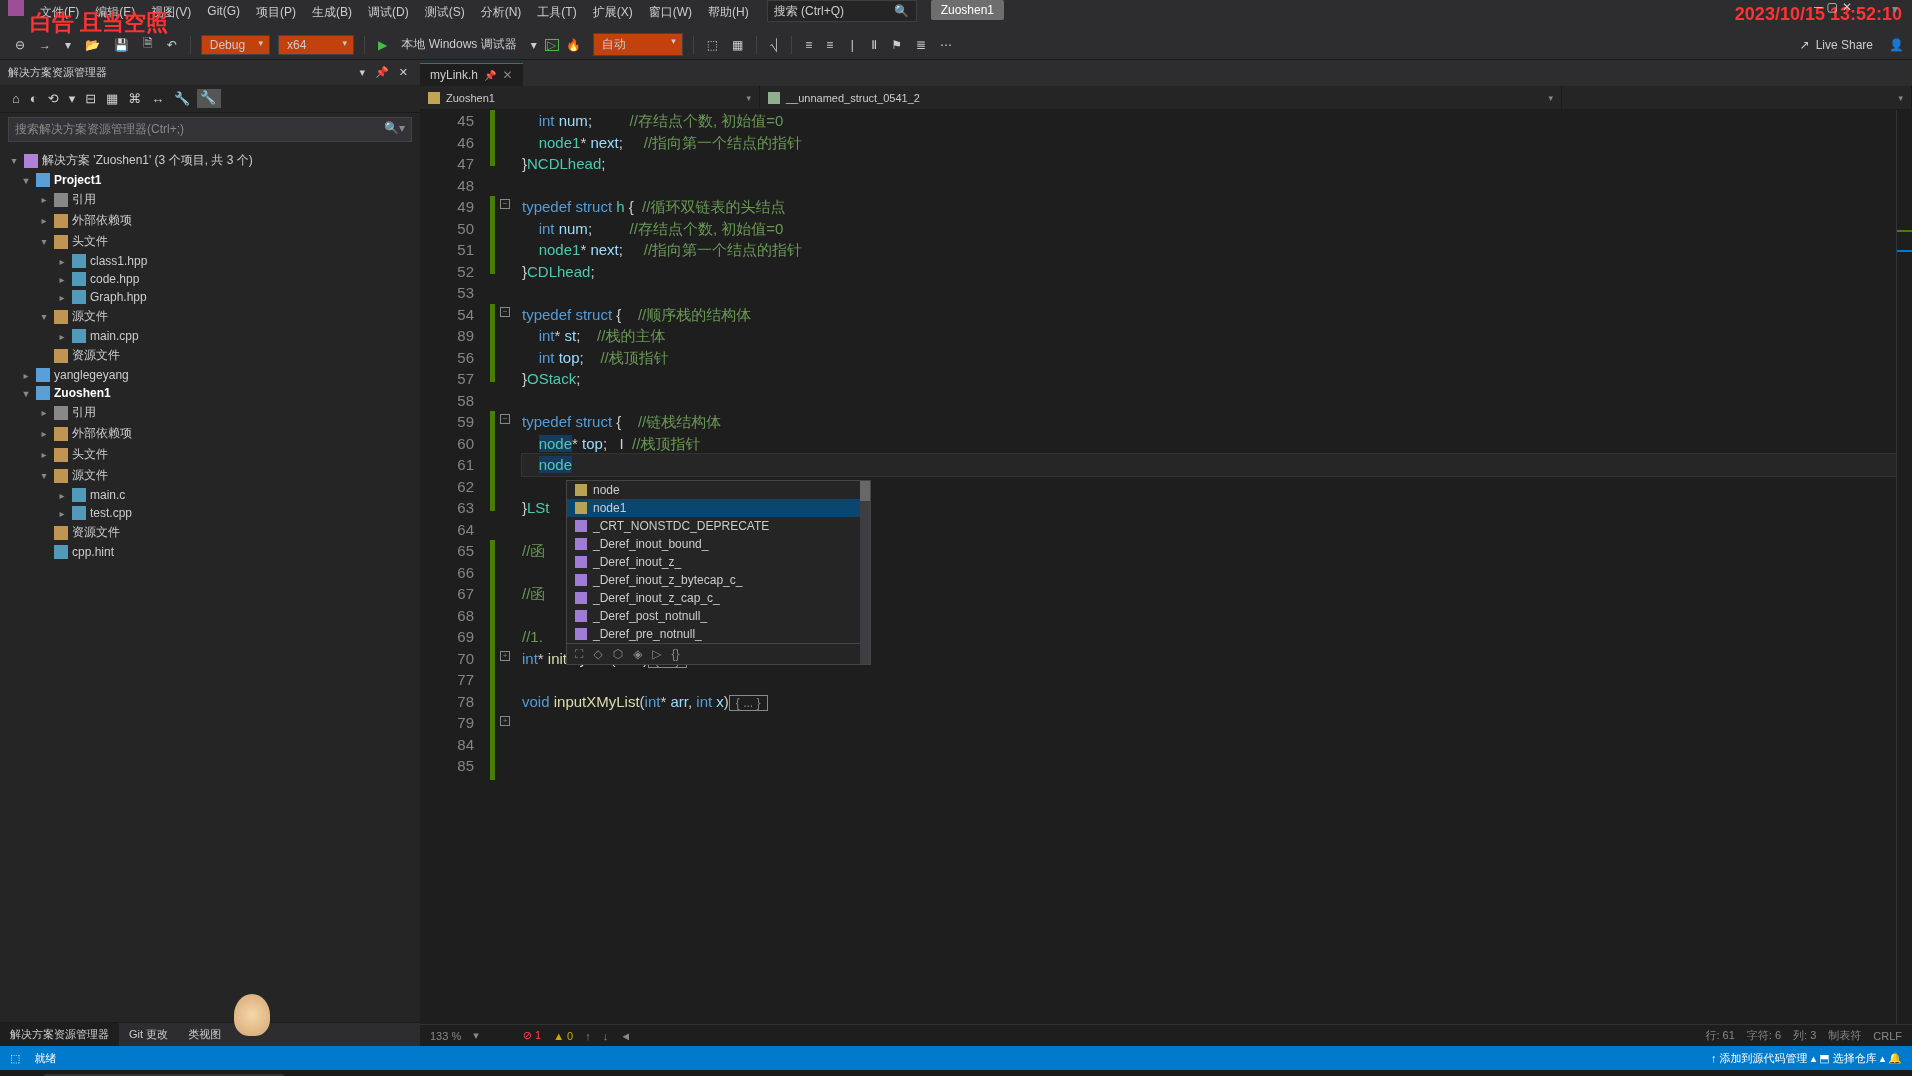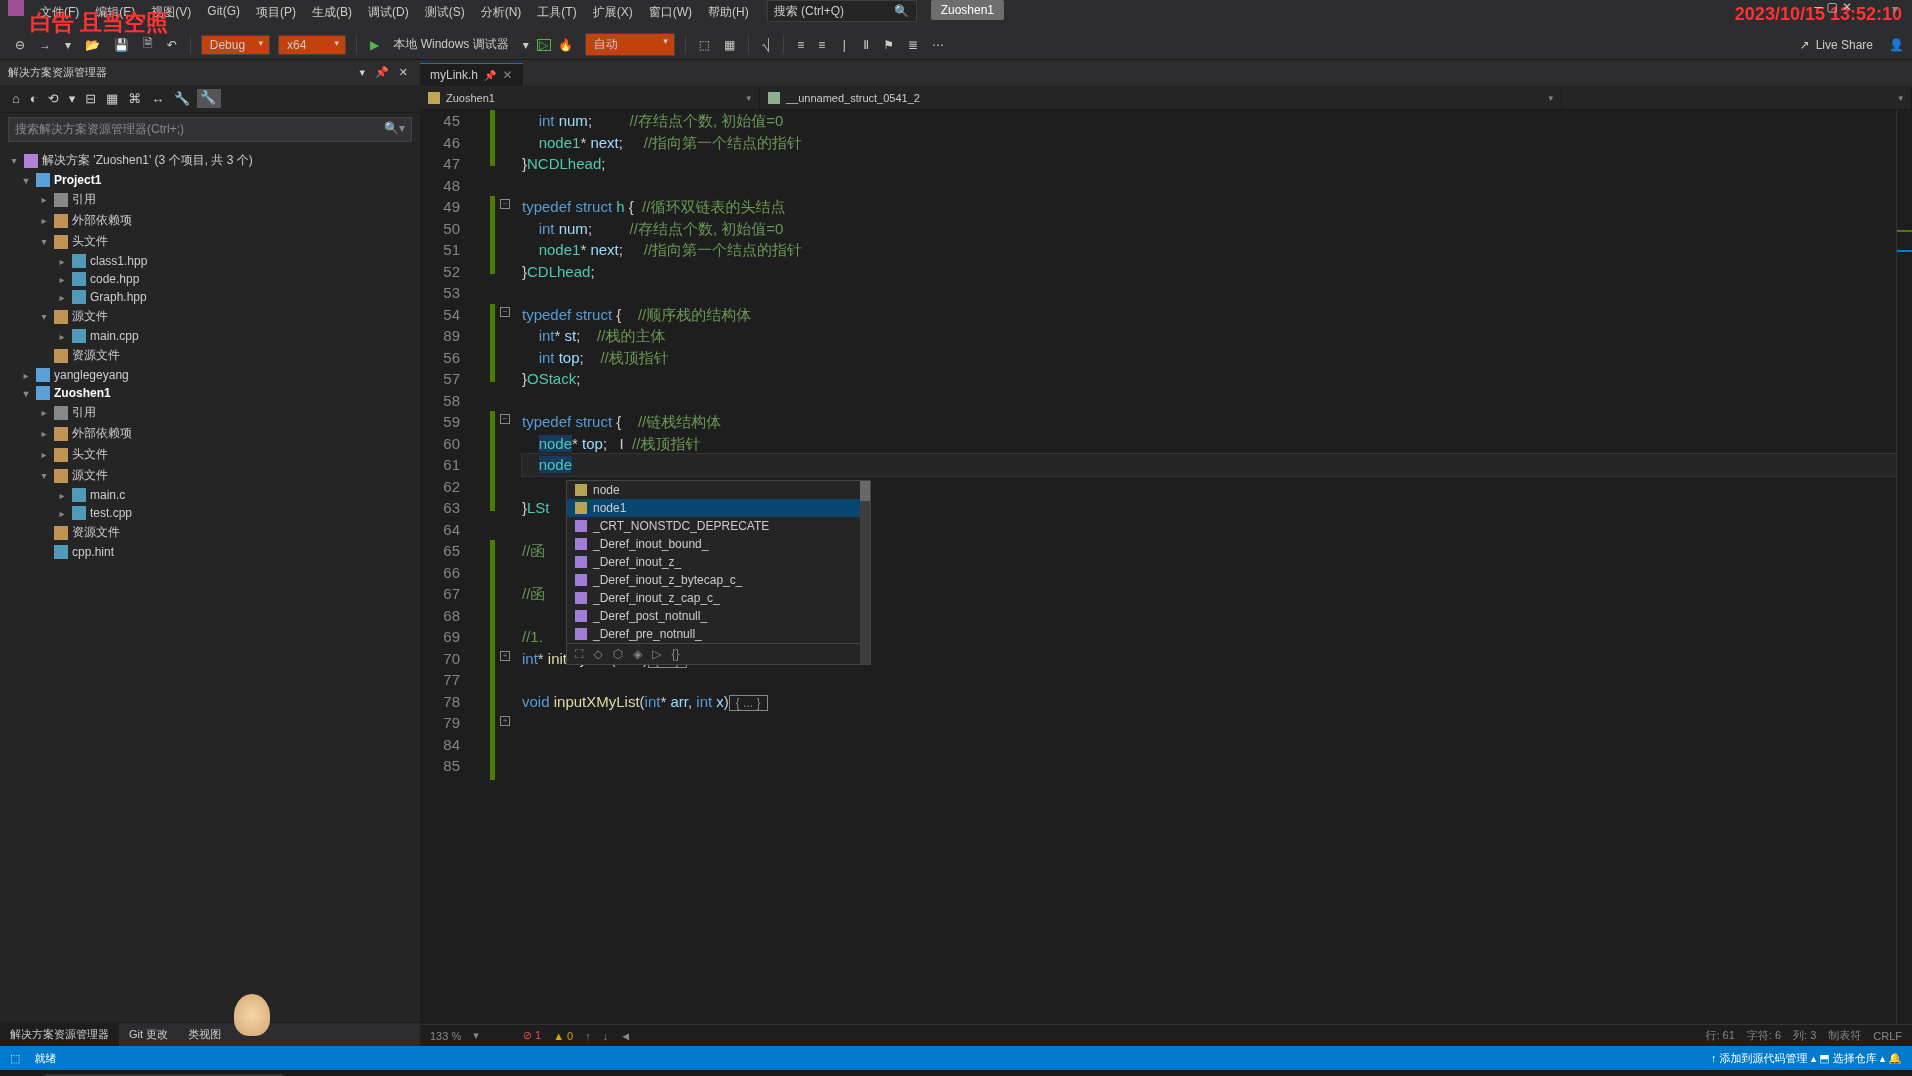--- a/index.html
+++ b/index.html
@@ -58,21 +58,21 @@
 .file-tab { background: #1e1e1e; padding: 4px 10px; display: flex; align-items: center; gap: 6px; font-size: 12px; border-top: 1px solid #007acc; }
 .file-tab .close { color: #888; cursor: pointer; }
 .pin { color: #888; font-size: 10px; }
 
 .nav-bar { background: #252526; display: flex; height: 24px; border-bottom: 1px solid #1b1b1c; }
 .nav-combo { flex: 1; padding: 3px 8px; border-right: 1px solid #1b1b1c; display: flex; align-items: center; gap: 6px; font-size: 11px; }
 .nav-combo::after { content: "▾"; margin-left: auto; font-size: 9px; color: #888; }
 .nav-ico { width: 12px; height: 12px; background: #c0a553; }
 
 .code-editor { flex: 1; display: flex; position: relative; font-family: Consolas, monospace; font-size: 15px; overflow: hidden; }
-.gutter { width: 70px; background: #1e1e1e; text-align: right; padding-right: 30px; color: #858585; user-select: none; }
+.gutter { width: 70px; background: #1e1e1e; text-align: right; padding-right: 16px; color: #858585; user-select: none; }
 .gutter .ln { height: 21.5px; line-height: 21.5px; }
 .margin-bar { width: 22px; background: #1e1e1e; position: relative; }
 .green-bar { position: absolute; left: 0; width: 5px; background: #487e02; }
 .fold { position: absolute; right: 2px; width: 10px; height: 10px; border: 1px solid #888; color: #888; font-size: 8px; line-height: 8px; text-align: center; cursor: pointer; }
 
 .code-content { flex: 1; position: relative; padding-left: 10px; }
 .code-line { height: 21.5px; line-height: 21.5px; white-space: pre; }
 .code-line.current { background: rgba(255,255,255,0.04); outline: 1px solid #333; }
 .kw { color: #569cd6; }
 .type { color: #4ec9b0; }
@@ -147,21 +147,21 @@
 <div class="toolbar">
   <span class="tb-btn">⊖</span>
   <span class="tb-btn">→</span>
   <span class="tb-btn">▾</span>
   <span class="tb-btn">📂</span>
   <span class="tb-btn">💾</span>
   <span class="tb-btn">🗎</span>
   <span class="tb-btn">↶</span>
   <span class="tb-sep"></span>
   <div class="tb-dropdown">Debug</div>
-  <div class="tb-dropdown" style="width:68px">x64</div>
+  <div class="tb-dropdown" style="width:76px">x64</div>
   <span class="tb-sep"></span>
   <span class="tb-btn play-green">▶</span>
   <span class="tb-btn">本地 Windows 调试器</span>
   <span class="tb-btn">▾</span>
   <span class="tb-btn play-outline">▷</span>
   <span class="tb-btn" style="color:#d86b6b">🔥</span>
   <div class="tb-dropdown" style="width:90px">自动</div>
   <span class="tb-sep"></span>
   <span class="tb-btn">⬚</span>
   <span class="tb-btn">▦</span>

